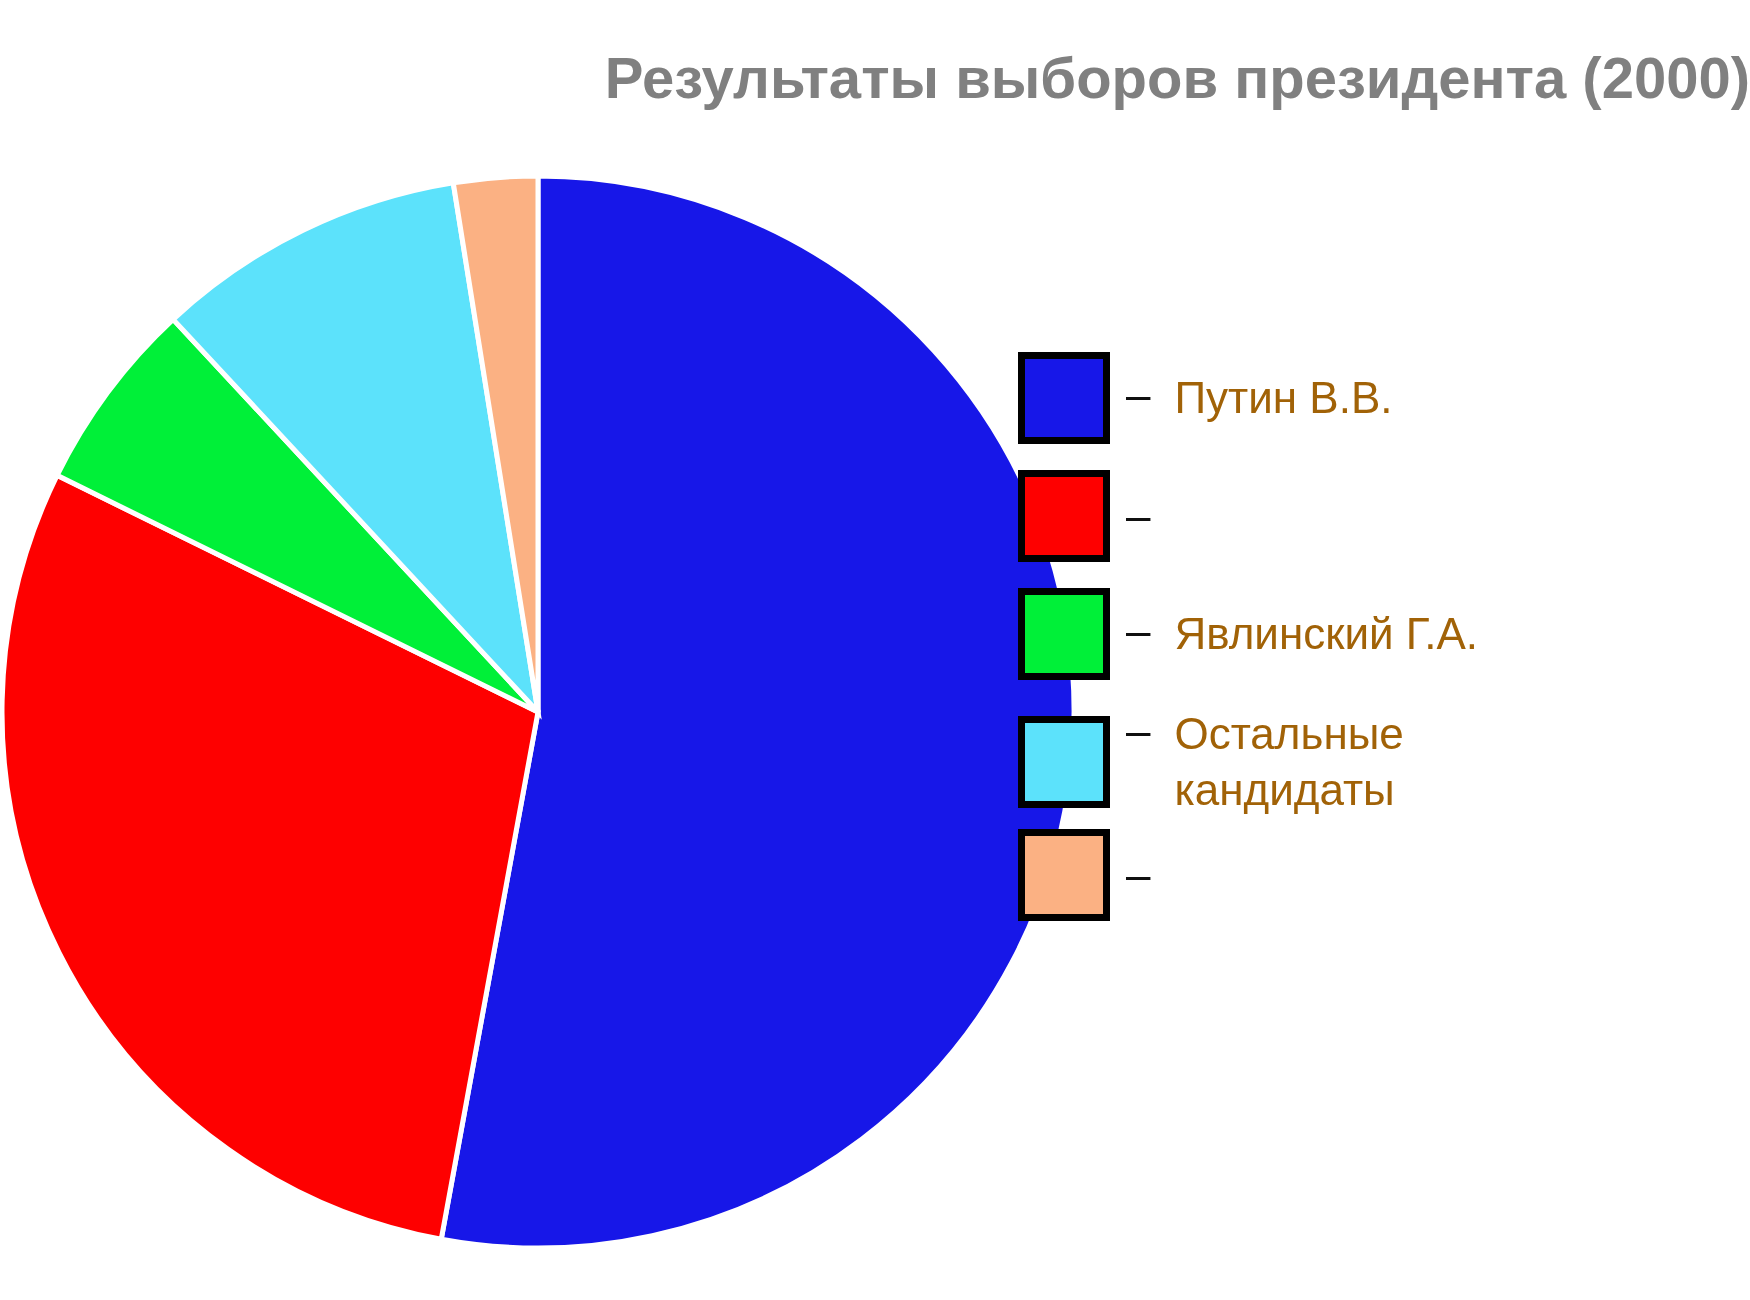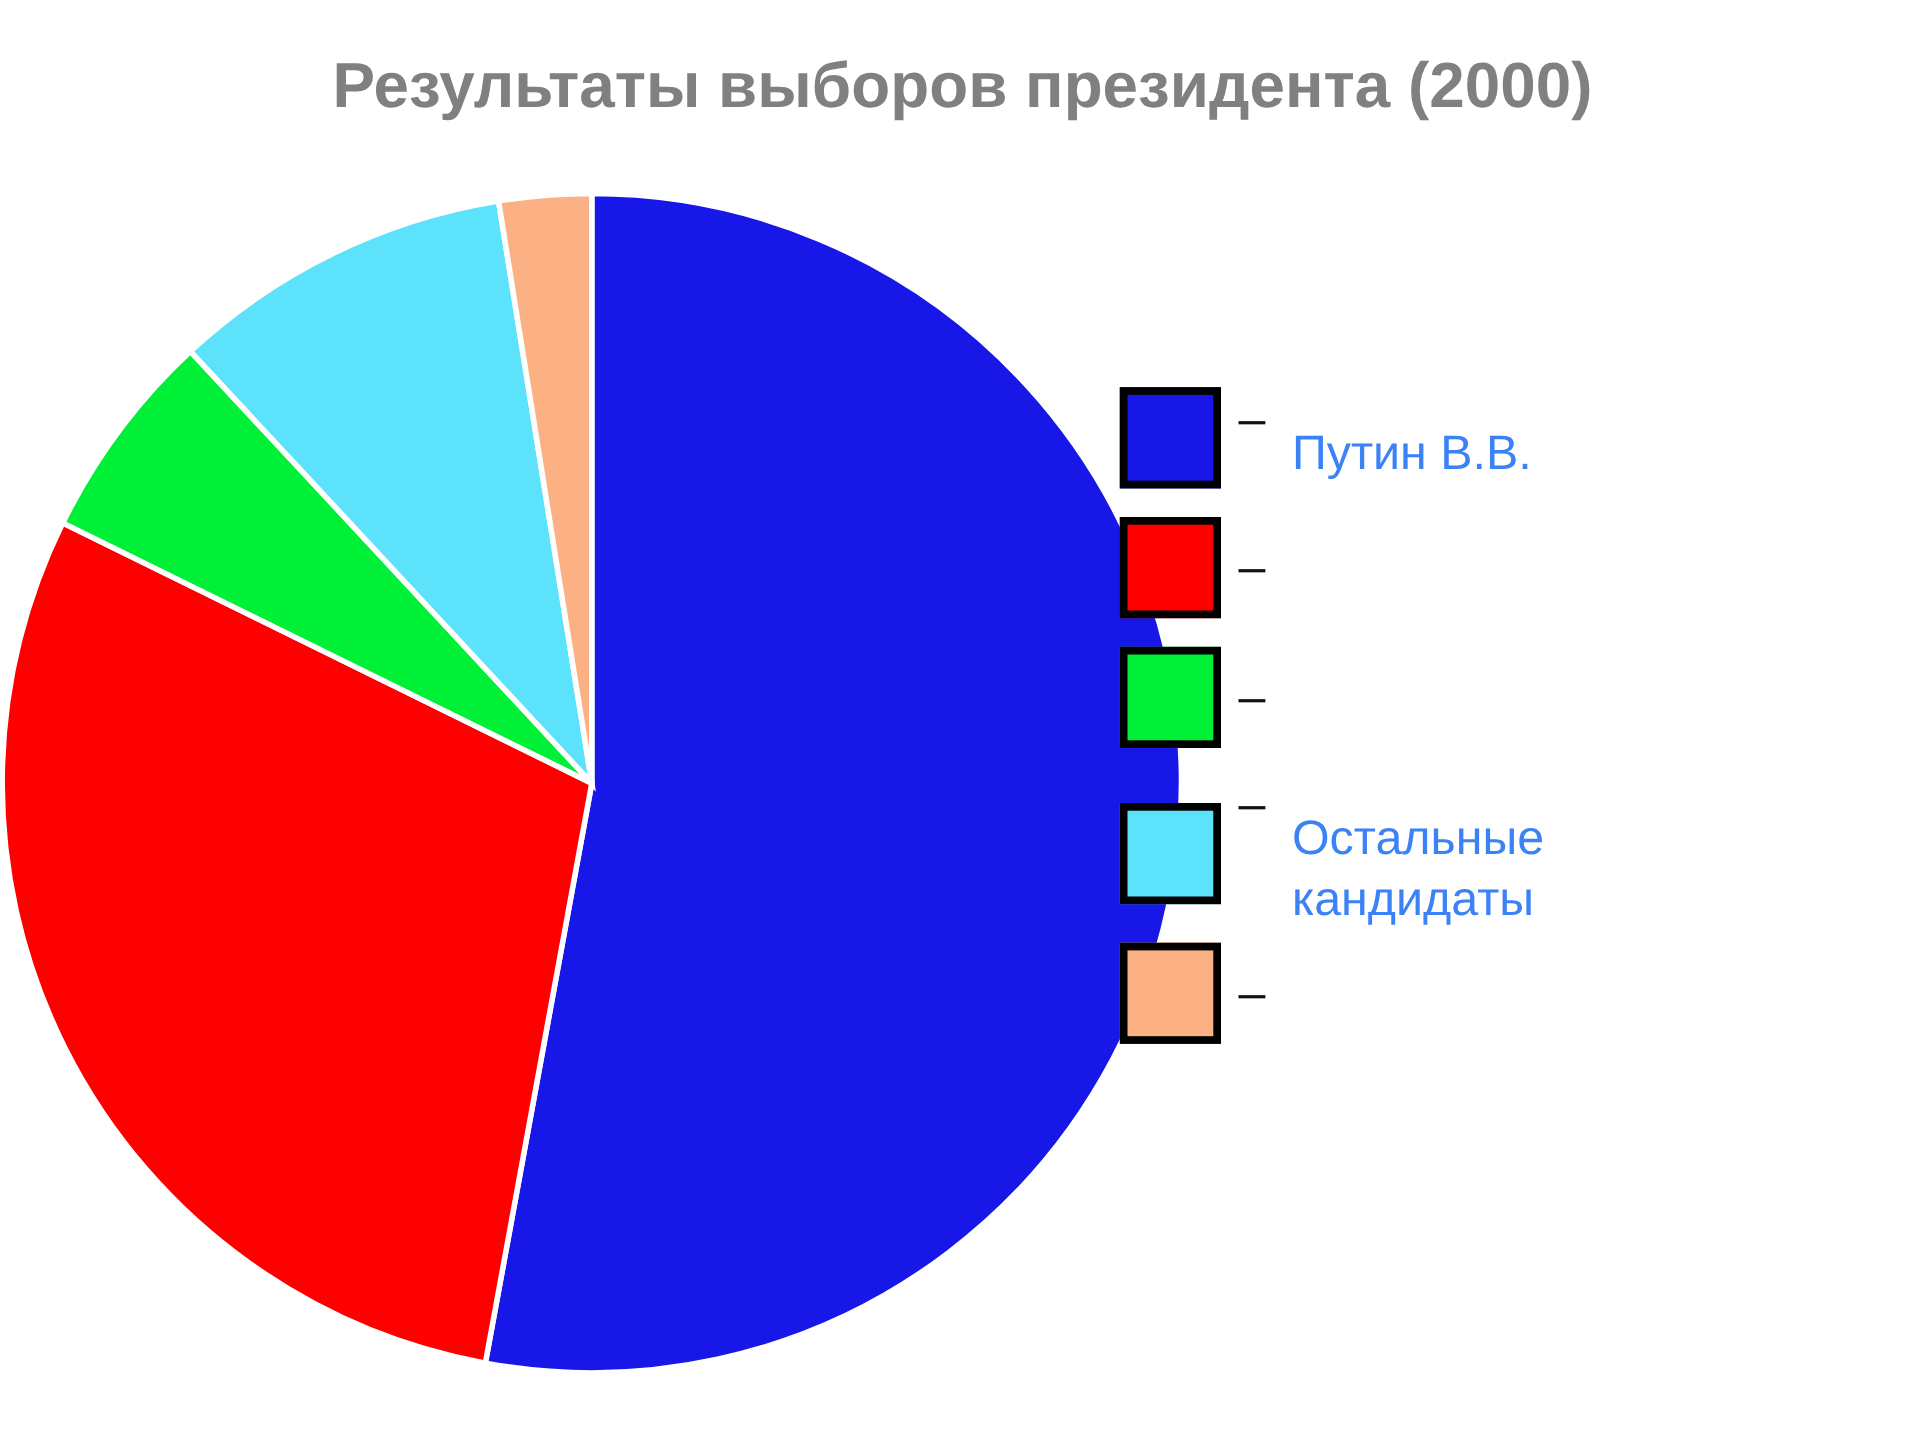--- a/index.html
+++ b/index.html
@@ -20,21 +20,21 @@
     top: 0;
     width: 1750px;
     height: 1300px;
     background: #ffffff;
   }
   #chart-title {
     position: absolute;
     left: 0;
     top: 44px;
     width: 1750px;
-    text-align: center;
+    text-align: right;
     font-size: 58px;
     font-weight: bold;
     color: #808080;
     letter-spacing: 0px;
     white-space: nowrap;
   }
   #pie-area {
     position: absolute;
     left: 0px;
     top: 170px;
@@ -59,24 +59,23 @@
   .legend-swatch {
     width: 92px;
     height: 92px;
     border: 7px solid #000000;
     box-sizing: border-box;
     flex: 0 0 auto;
   }
   .legend-text {
     margin-left: 18px;
     font-size: 44px;
-    color: #3b82f6;
+    color: #a16207;
     line-height: 1.28;
     white-space: pre-line;
-    margin-top: 28px;
   }
   .legend-dash {
     font-size: 44px;
     color: #101010;
     margin-right: 6px;
   }
   .legend-label-wrap {
     display: flex;
     align-items: flex-start;
     margin-left: 16px;
@@ -118,20 +117,21 @@
       <span class="legend-swatch" style="background:#fe0000"></span>
       <span class="legend-label-wrap">
         <span class="legend-dash">–</span>
       </span>
     </div>
 
     <div class="legend-row">
       <span class="legend-swatch" style="background:#00f038"></span>
       <span class="legend-label-wrap">
         <span class="legend-dash">–</span>
+        <span class="legend-text">Явлинский Г.А.</span>
       </span>
     </div>
 
     <div class="legend-row tight">
       <span class="legend-swatch" style="background:#5ce2fb"></span>
       <span class="legend-label-wrap">
         <span class="legend-dash">–</span>
         <span class="legend-text">Остальные
 кандидаты</span>
       </span>

